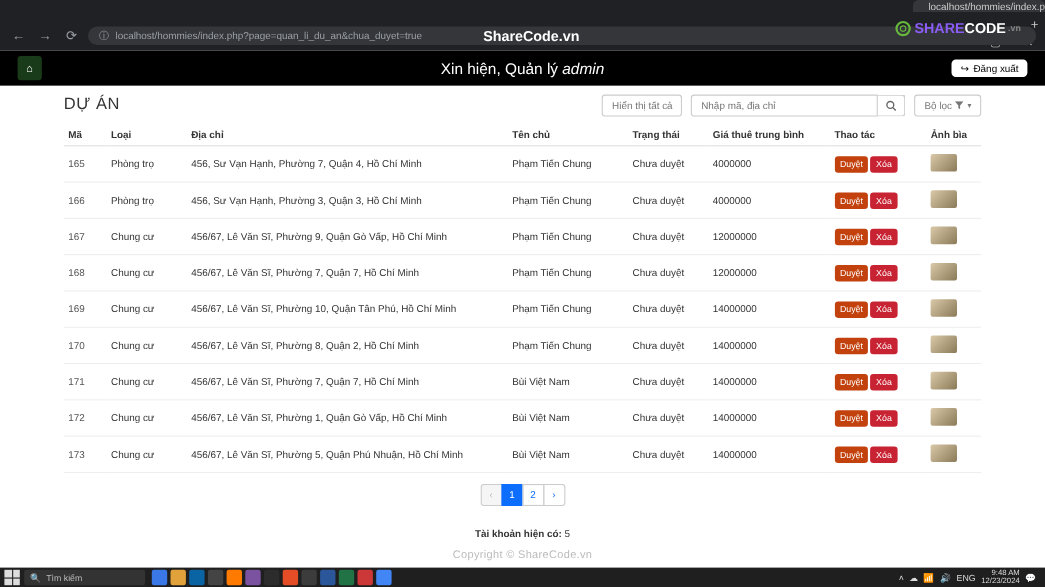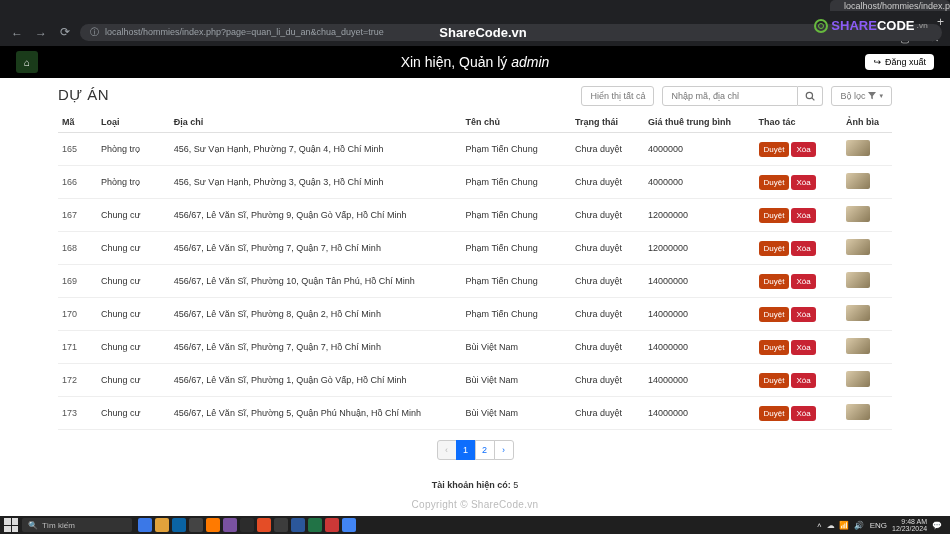--- a/index.html
+++ b/index.html
@@ -46,21 +46,21 @@
 
   
   .content { position:absolute; top:78px; left:0; right:0; bottom:18px; overflow:hidden;
              padding:8px 58px 0 58px; background:#fff; }
   .toolbar { display:flex; align-items:flex-start; gap:8px; margin-bottom:6px; }
   .page-title { font-size:15px; color:#333; font-weight:400; margin-right:auto; letter-spacing:.5px; }
   .btn-outline { border:1px solid #ccc; color:#777; background:#fff; font-size:9px; padding:4px 8px;
                  border-radius:3px; cursor:pointer; }
   .search-group { display:flex; }
   .search-group input { border:1px solid #ccc; border-radius:3px 0 0 3px; font-size:9px; padding:4px 8px;
-                         width:136px; color:#555; outline:none; }
+                         width:170px; color:#555; outline:none; }
   .search-group .go { border:1px solid #ccc; border-left:none; border-radius:0 3px 3px 0;
                       padding:0 7px; display:flex; align-items:center; color:#666; cursor:pointer; }
   .filter { display:flex; align-items:center; gap:3px; }
   .filter svg { width:8px; height:8px; }
 
   table { width:100%; border-collapse:collapse; font-size:9px; color:#333; }
   thead th { text-align:left; font-weight:700; padding:5px 4px; border-bottom:1px solid #e0e0e0;
              white-space:nowrap; }
   tbody td { padding:7px 4px; border-bottom:1px solid #eee; vertical-align:middle; }
   tbody td:first-child { color:#555; }

